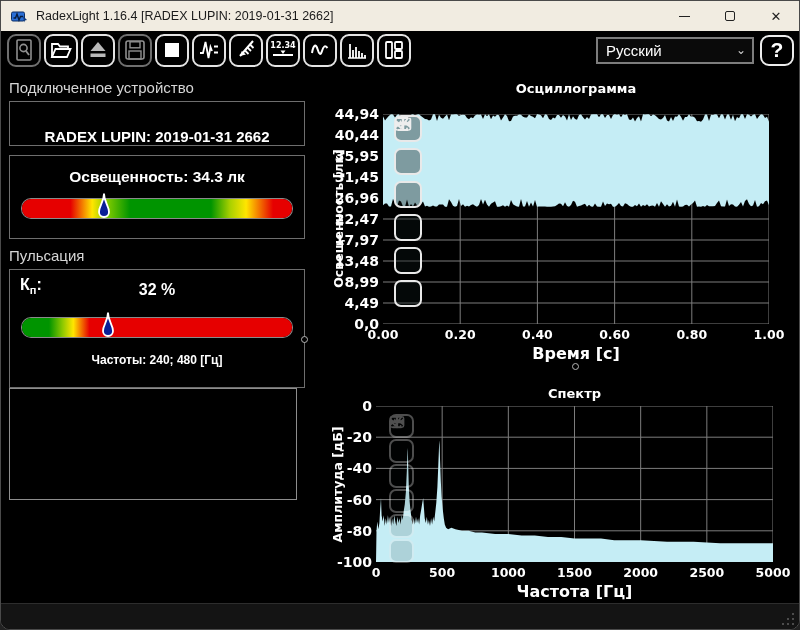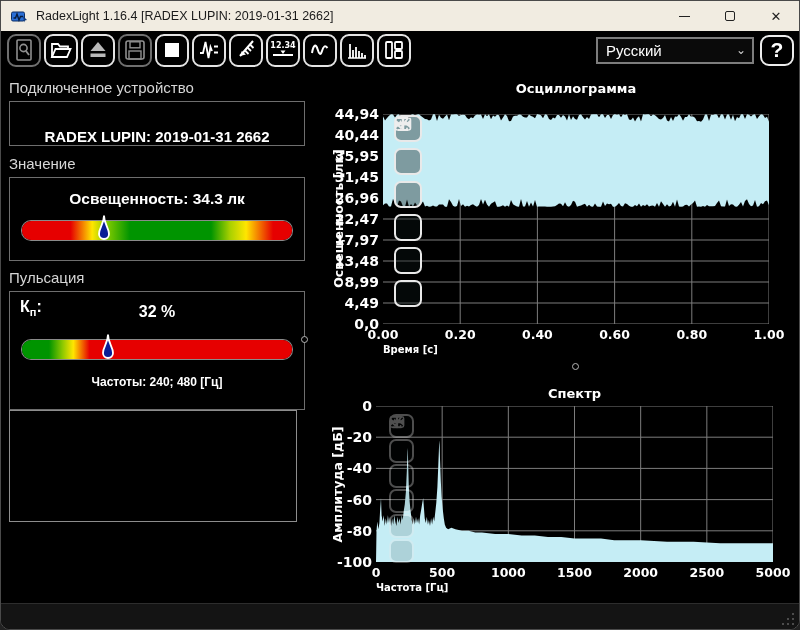--- a/index.html
+++ b/index.html
@@ -70,21 +70,21 @@
 
   
   .split-dot { position:absolute; width:7px; height:7px; border:1.4px solid #b5b5b5; border-radius:50%; background:#000; }
 
   
   .charts { position:absolute; left:308px; top:0; width:492px; height:100%;
     color:#fff; font-family:"DejaVu Sans", "Liberation Sans", sans-serif; }
   .chart-title { position:absolute; color:#fff; font-size:13px; font-weight:bold; text-align:center; }
   .ylab { position:absolute; color:#fff; font-size:12.5px; font-weight:bold;
     transform:rotate(-90deg); transform-origin:center; white-space:nowrap; }
-  .xlab { position:absolute; color:#fff; font-size:10px; font-weight:bold; text-align:left; }
+  .xlab { position:absolute; color:#fff; font-size:16px; font-weight:bold; text-align:center; }
   .plot { position:absolute; background:#000; }
   .plot svg { position:absolute; left:0; top:0; }
   .yticks span { position:absolute; right:0; color:#fff; font-size:14px; font-weight:bold; white-space:nowrap; }
   .xticks span { position:absolute; color:#fff; font-size:12.5px; font-weight:bold; transform:translateX(-50%); white-space:nowrap; }
   .yticks, .xticks { position:absolute; }
 
   .chart-tools { position:absolute; display:flex; flex-direction:column; }
   .ct-btn {
     border:2px solid #e9e9e9; border-radius:7px; background:rgba(10,20,20,0.38);
     display:flex; align-items:center; justify-content:center;
@@ -208,21 +208,20 @@
   </div>
 
   <div class="main">
 
     <div class="left-panel">
       <div class="sec-label">Подключенное устройство</div>
       <div class="gbox device-box">
         <span class="device-name">RADEX LUPIN: 2019-01-31 2662</span>
       </div>
 
-      <div class="sec-label">Значение</div>
       <div class="gbox value-box">
         <div class="value-text">Освещенность: 34.3 лк</div>
         <div class="grad-wrap">
           <div class="grad-bar" id="value-grad" style="background: linear-gradient(to right, rgb(230, 0, 0) 0%, rgb(230, 0, 0) 18%, rgb(255, 230, 0) 26%, rgb(122, 200, 0) 32%, rgb(0, 148, 0) 40%, rgb(0, 148, 0) 70%, rgb(168, 208, 0) 77%, rgb(255, 230, 0) 83%, rgb(230, 0, 0) 93%, rgb(230, 0, 0) 100%);"></div>
           <svg class="grad-marker" id="value-marker" viewBox="0 0 14 30" style="left: 30.5%;">
             <path d="M7,1.5 C7,10 2,14 2,20 a5,5 0 0 0 10,0 C12,14 7,10 7,1.5 Z" fill="#0a1e96" stroke="#fff" stroke-width="1.8"></path>
           </svg>
         </div>
       </div>
 

